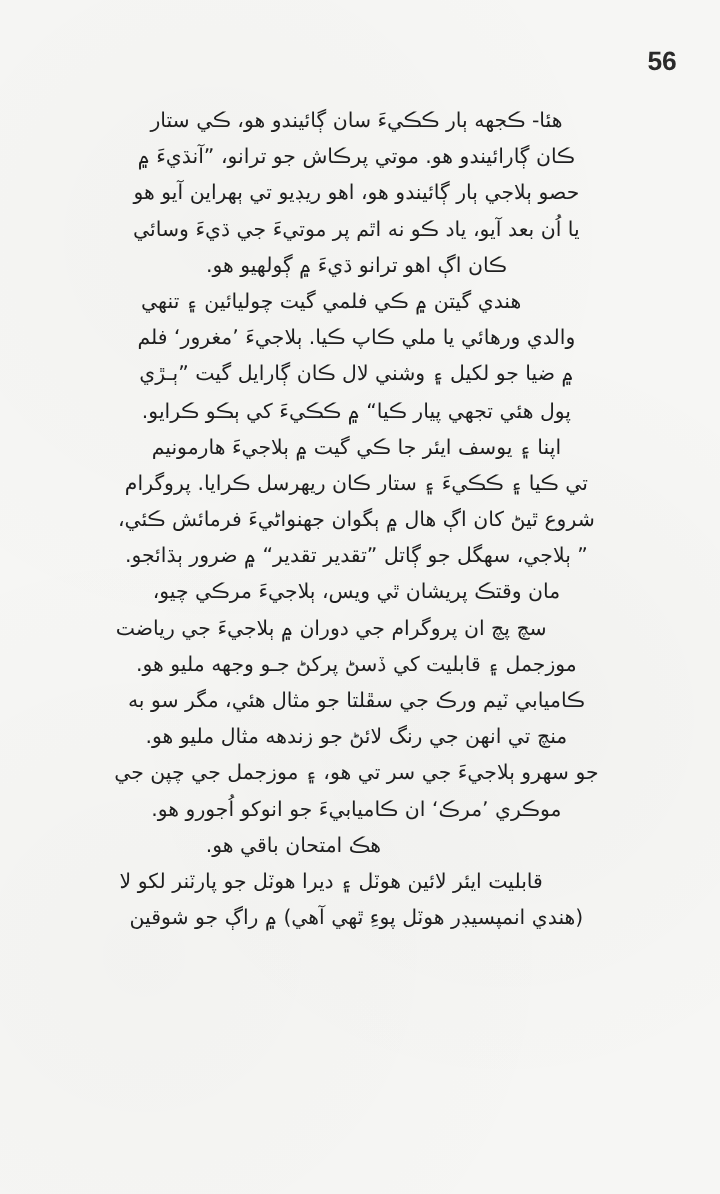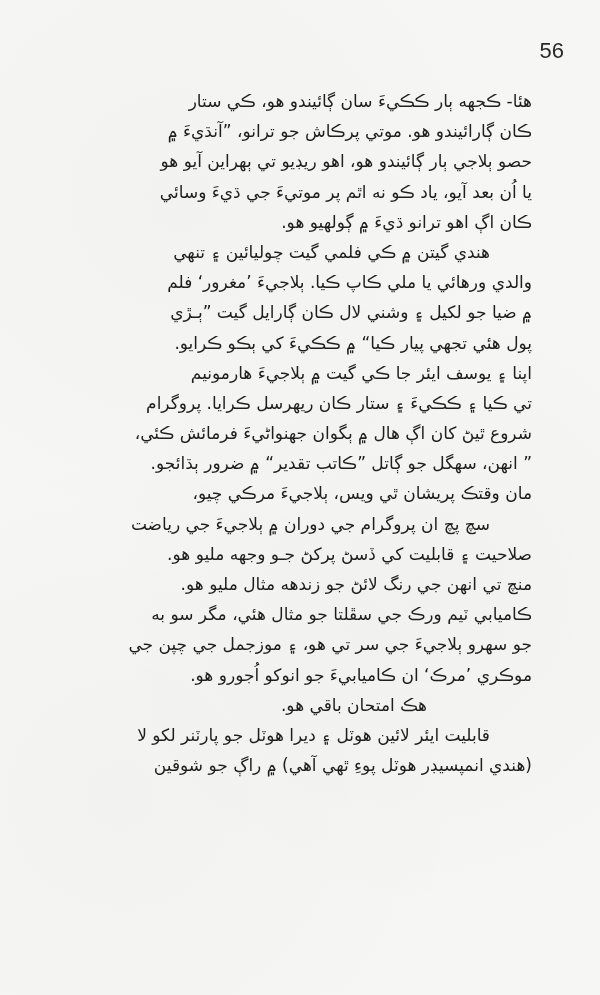--- a/index.html
+++ b/index.html
@@ -22,42 +22,42 @@
         radial-gradient(circle at 30% 20%, rgba(0,0,0,0.015), transparent 40%),
         radial-gradient(circle at 70% 60%, rgba(0,0,0,0.02), transparent 45%),
         radial-gradient(circle at 20% 80%, rgba(0,0,0,0.015), transparent 40%);
       pointer-events: none;
     }
     .page-number {
       position: absolute;
       top: 38px;
       right: 36px;
       font-family: "Liberation Sans", sans-serif;
-      font-weight: normal;
+      font-weight: bold;
       font-size: 22px;
       color: #2a2a2a;
     }
     .text-body {
       position: absolute;
       top: 86px;
       left: 62px;
       width: 470px;
       direction: rtl;
       text-align: justify;
       font-family: "DejaVu Sans", sans-serif;
       font-size: 17px;
       line-height: 30.2px;
       color: #1e1e1e;
     }
     .line {
       display: block;
       white-space: nowrap;
       overflow: hidden;
       height: 30.2px;
-      text-align: right;
+      text-align: center;
     }
     .line.indent {
       padding-right: 42px;
     }
     .line.center {
       padding-right: 105px;
     }
   </style>
 </head>
 <body>
@@ -72,24 +72,24 @@
     <span class="line">حصو ٻلاجي ٻار ڳائيندو هو، اهو ريڊيو تي ٻهراين آيو هو</span>
     <span class="line">يا اُن بعد آيو، ياد ڪو نه اٿم پر موتيءَ جي ڌيءَ وسائي</span>
     <span class="line">ڪان اڳ اهو ترانو ڌيءَ ۾ ڳولهيو هو.</span>
     <span class="line indent">هندي گيتن ۾ ڪي فلمي گيت چوليائين ۽ تنهي</span>
     <span class="line">والدي ورهائي يا ملي ڪاپ ڪيا. ٻلاجيءَ ’مغرور‘ فلم</span>
     <span class="line">۾ ضيا جو لکيل ۽ وشني لال ڪان ڳارايل گيت ”ٻـڙي</span>
     <span class="line">پول هئي تجهي پيار ڪيا“ ۾ ڪڪيءَ کي ٻڪو ڪرايو.</span>
     <span class="line">اپنا ۽ يوسف ايئر جا ڪي گيت ۾ ٻلاجيءَ هارمونيم</span>
     <span class="line">تي ڪيا ۽ ڪڪيءَ ۽ ستار ڪان ريهرسل ڪرايا. پروگرام</span>
     <span class="line">شروع ٿيڻ کان اڳ هال ۾ ٻگوان جهنواڻيءَ فرمائش ڪئي،</span>
-    <span class="line">” انهن، سهگل جو ڳاتل ”ڪاتب تقدير“ ۾ ضرور ٻڌائجو.</span>
+    <span class="line">” ٻلاجي، سهگل جو ڳاتل ”تقدير تقدير“ ۾ ضرور ٻڌائجو.</span>
     <span class="line">مان وقتڪ پريشان ٿي ويس، ٻلاجيءَ مرڪي چيو،</span>
     <span class="line indent">سچ پچ ان پروگرام جي دوران ۾ ٻلاجيءَ جي رياضت</span>
-    <span class="line">صلاحيت ۽ قابليت کي ڏسڻ پرکڻ جـو وجهه مليو هو.</span>
+    <span class="line">موزجمل ۽ قابليت کي ڏسڻ پرکڻ جـو وجهه مليو هو.</span>
+    <span class="line">ڪاميابي ٽيم ورڪ جي سڦلتا جو مثال هئي، مگر سو به</span>
     <span class="line">منچ تي انهن جي رنگ لائڻ جو زندهه مثال مليو هو.</span>
-    <span class="line">ڪاميابي ٽيم ورڪ جي سڦلتا جو مثال هئي، مگر سو به</span>
     <span class="line">جو سهرو ٻلاجيءَ جي سر تي هو، ۽ موزجمل جي چپن جي</span>
     <span class="line">موڪري ’مرڪ‘ ان ڪاميابيءَ جو انوکو اُجورو هو.</span>
     <span class="line center">هڪ امتحان باقي هو.</span>
     <span class="line indent">قابليت ايئر لائين هوٽل ۽ ديرا هوٽل جو پارٽنر لکو لا</span>
     <span class="line">(هندي انمپسيڊر هوٽل پوءِ ٿهي آهي) ۾ راڳ جو شوقين</span>
   </div>
 
 </body></html>

